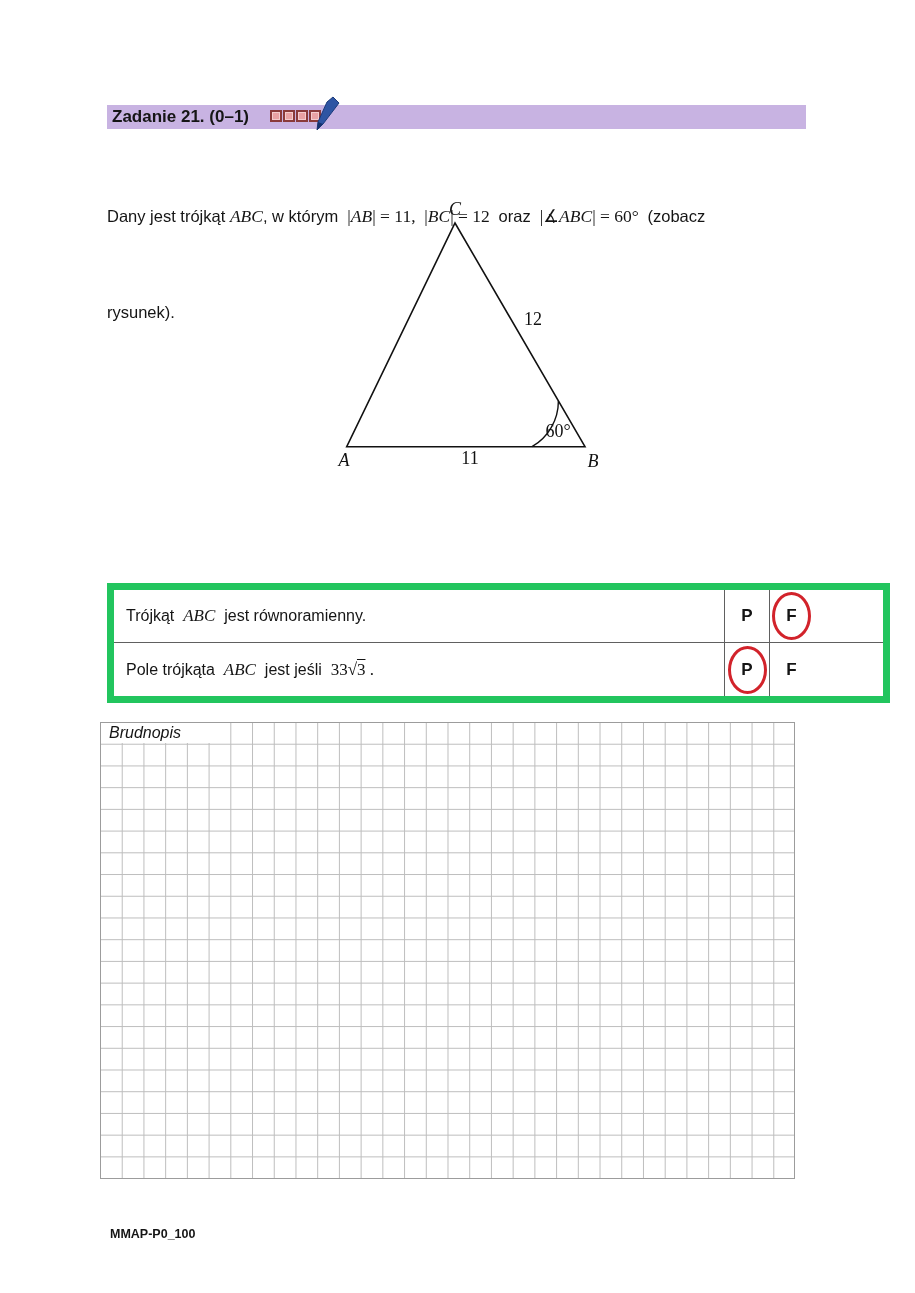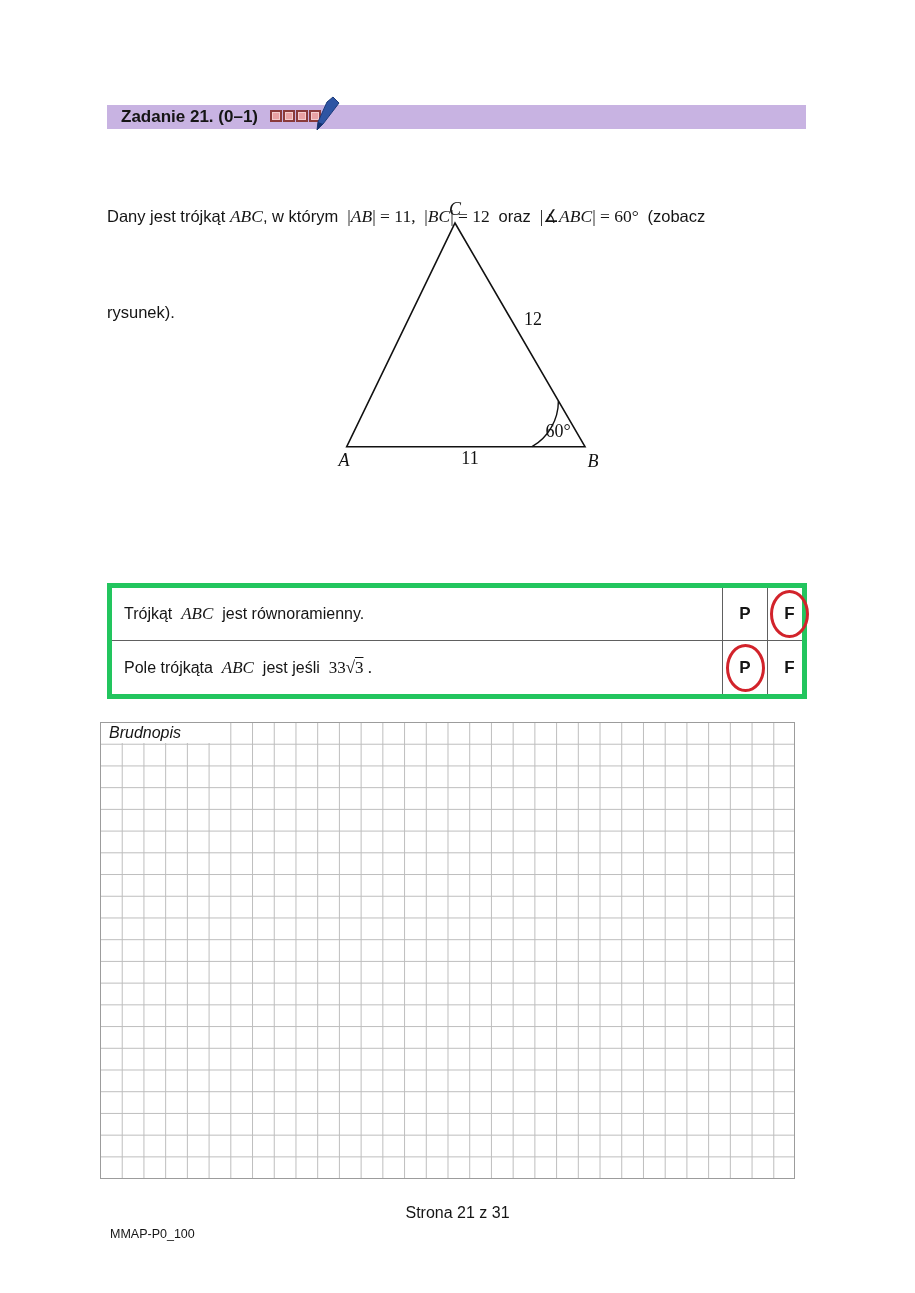--- a/index.html
+++ b/index.html
@@ -3,39 +3,39 @@
 <meta charset="utf-8">
 <style>
   html,body{margin:0;padding:0;background:#e8e8e8;}
   .page{
     position:relative;width:915px;height:1293px;background:#ffffff;
     font-family:"Liberation Sans",sans-serif;color:#151515;overflow:hidden;
     margin:0 auto;
   }
   
   .banner{position:absolute;left:107px;top:105px;width:699px;height:24px;background:#c8b3e2;}
-  .banner-title{font-weight:bold;font-size:17px;line-height:24px;padding-left:14px;white-space:pre;}
+  .banner-title{font-weight:bold;font-size:17px;line-height:24px;padding-left:5px;white-space:pre;}
   .task-icon{position:absolute;left:163px;top:5px;display:flex;gap:1px;}
   .task-icon .sq{
     width:12px;height:12px;box-sizing:border-box;background:#e9a2a4;
     border:2px solid #8a3a3a;box-shadow:inset 0 0 0 1px #f4cccd;
   }
   .pen{position:absolute;left:208px;top:-9px;}
   
   .problem{position:absolute;left:107px;top:136px;font-size:16.5px;line-height:32px;white-space:pre;}
   .math{font-family:"Liberation Serif",serif;font-size:17.5px;}
   .mvar{font-family:"Liberation Serif",serif;font-size:17.5px;font-style:italic;}
   
   .figure{position:absolute;left:300px;top:195px;}
   .svgvar{font-family:"Liberation Serif",serif;font-style:italic;font-size:18px;fill:#111;}
   .svgnum{font-family:"Liberation Serif",serif;font-size:18px;fill:#111;}
   
   .instruction{position:absolute;left:107px;top:511px;font-weight:bold;font-size:16.5px;line-height:27px;}
   
-  .tf-table{position:absolute;left:107px;top:583px;width:700px;box-sizing:border-box;border:5px solid #22c55e;}
+  .tf-table{position:absolute;left:107px;top:583px;width:783px;box-sizing:border-box;border:7px solid #22c55e;}
   .trow{display:flex;height:53px;box-sizing:border-box;}
   .trow.first{border-bottom:1px solid #606060;}
   .cell-st{flex:0 0 611px;box-sizing:border-box;display:flex;align-items:center;
            padding-left:12px;border-right:1px solid #606060;font-size:16px;white-space:pre;}
   .cell-st .mvar,.cell-st .math{font-size:17px;}
   .cell-pf{flex:0 0 45px;box-sizing:border-box;display:flex;align-items:center;justify-content:center;}
   .cell-pf.p{border-right:1px solid #606060;}
   .cell-pf:last-child{flex:0 0 43px;}
   .letter{display:inline-flex;align-items:center;justify-content:center;width:33px;height:42px;
           border-radius:50%;border:3px solid transparent;font-weight:bold;font-size:17px;}
@@ -50,21 +50,21 @@
       linear-gradient(to bottom,#bdbdbd 1px,transparent 1px);
     background-size:21.72px 21.72px;
     background-position:-1px -1px;
   }
   .grid-label{
     position:absolute;left:0;top:0;width:107px;height:20px;background:#ffffff;
     font-style:italic;font-size:16px;line-height:20px;padding-left:8px;
   }
   
   .page-number{position:absolute;left:0;top:1204px;width:100%;text-align:center;font-size:16px;}
-  .form-code{position:absolute;left:110px;top:1227px;font-weight:normal;font-size:12.5px;}
+  .form-code{position:absolute;left:110px;top:1227px;font-weight:bold;font-size:12.5px;}
 </style>
 </head>
 <body>
 
 <div class="page">
 
   <div class="banner">
     <div class="banner-title">Zadanie 21. (0–1)</div>
     <div class="task-icon">
       <span class="sq"></span>
@@ -116,16 +116,15 @@
         <span class="letter">F</span>
       </div>
     </div>
 
   </div>
 
   <div class="grid">
     <div class="grid-label">Brudnopis</div>
   </div>
 
-  <div class="page-number">Strona 21 z 31</div>
   <div class="form-code">MMAP-P0_100</div>
 
 </div>
 
 </body></html>

